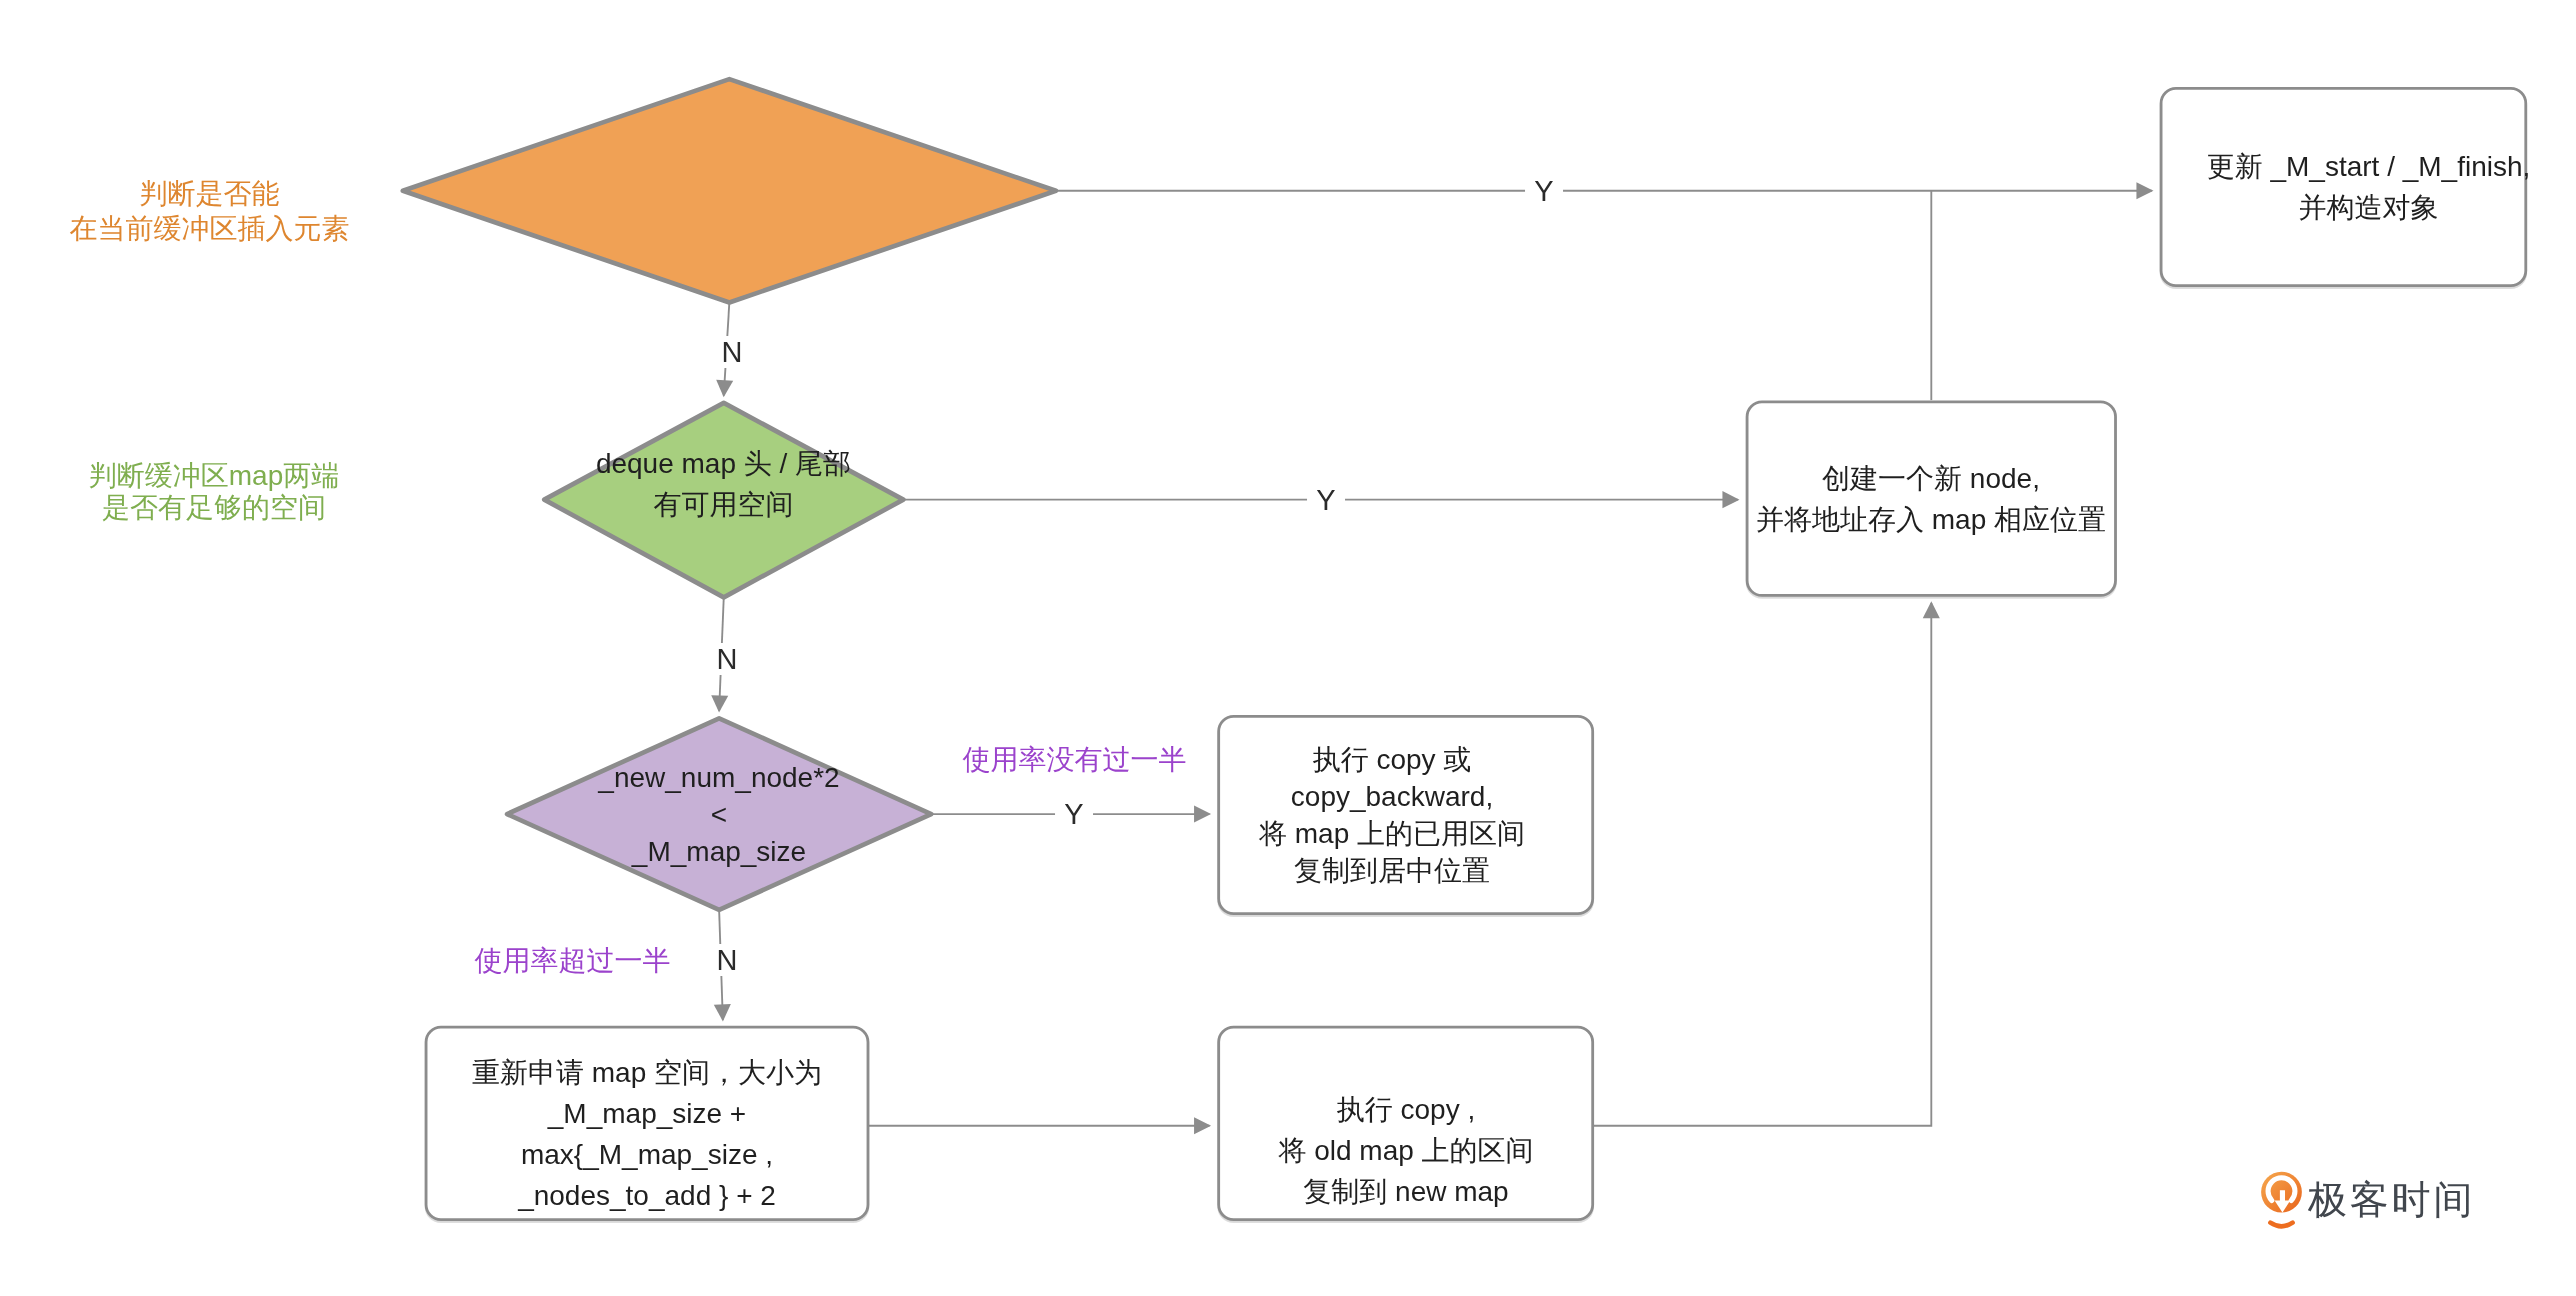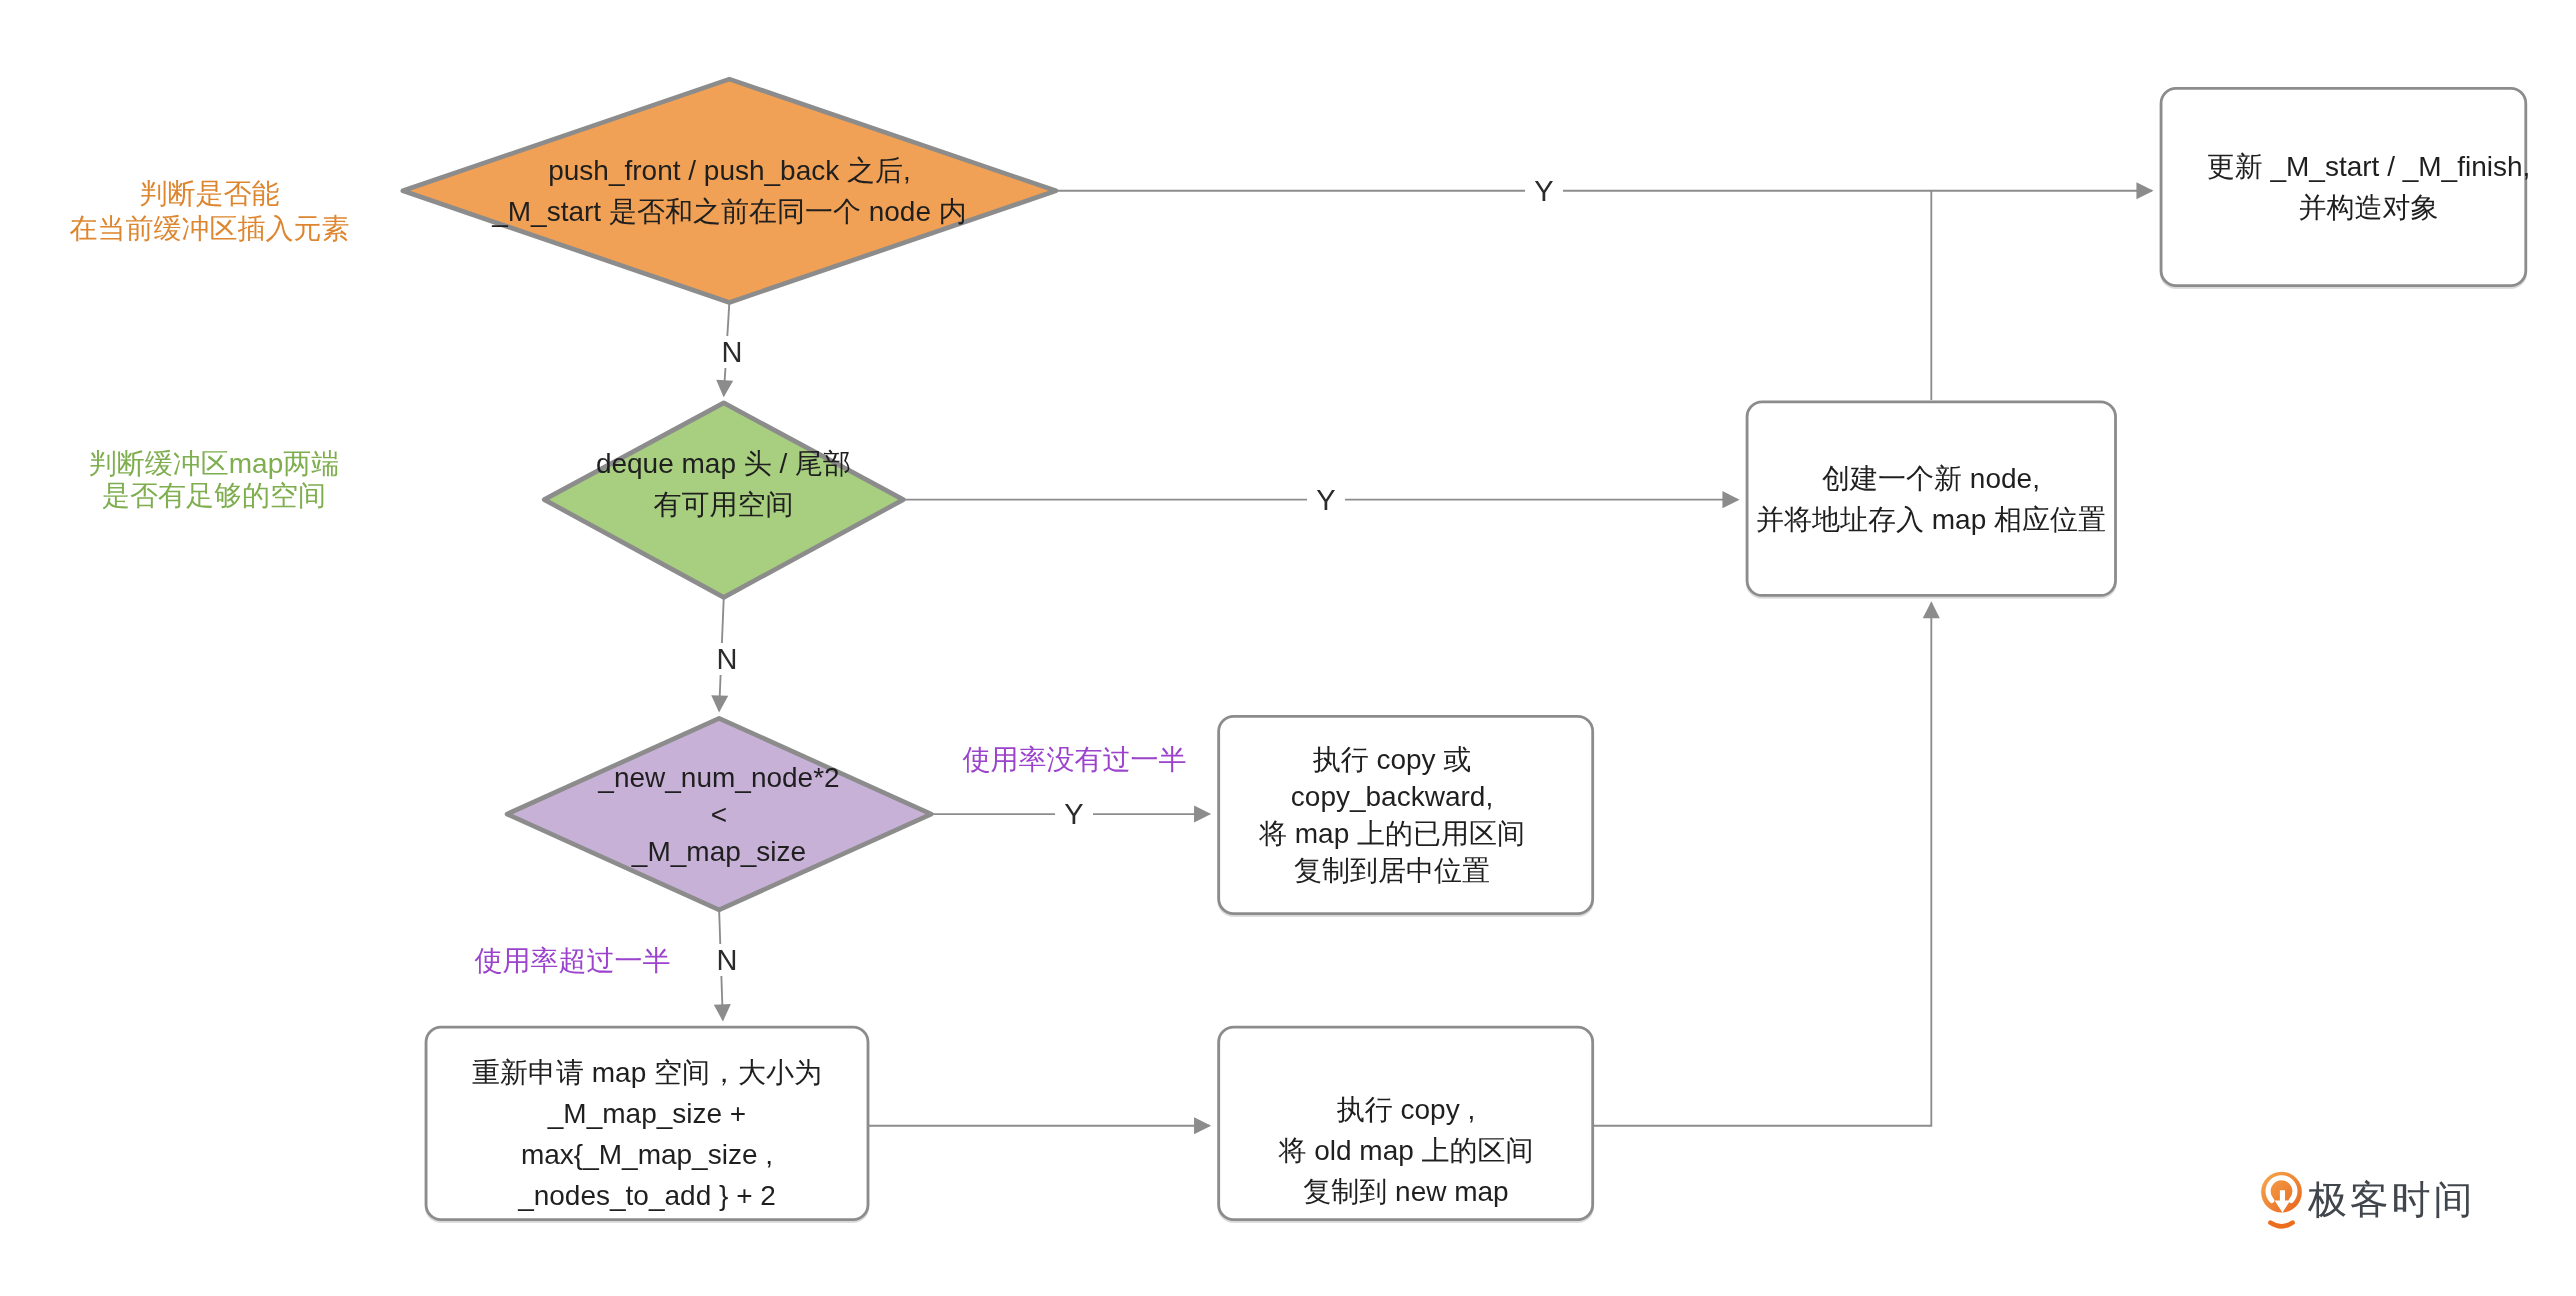--- a/index.html
+++ b/index.html
@@ -76,22 +76,20 @@
     <polygon class="diamond green" points="585,537 778,433 971,537 778,642"></polygon>
     <polygon class="diamond purple" points="545,875 773,772 1001,875 773,978"></polygon>
 
     <rect class="process-box" x="2323" y="95" width="392" height="212" rx="16"></rect>
     <rect class="process-box" x="1878" y="432" width="396" height="208" rx="16"></rect>
     <rect class="process-box" x="1310" y="770" width="402" height="212" rx="16"></rect>
     <rect class="process-box" x="458" y="1104" width="475" height="207" rx="16"></rect>
     <rect class="process-box" x="1310" y="1104" width="402" height="207" rx="16"></rect>
   </svg>
 
-  <div class="node-text" style="left:403px;top:79px;width:653px;height:223px;">push_front / push_back 之后,
-_M_start 是否和之前在同一个 node 内</div>
   <div class="node-text" style="left:544px;top:387px;width:359px;height:194px;">deque map 头 / 尾部
 有可用空间</div>
   <div class="node-text tight" style="left:507px;top:718px;width:424px;height:192px;">_new_num_node*2
 &lt;
 _M_map_size</div>
 
   <div class="node-text" style="left:2161px;top:88px;width:415px;height:197px;">更新 _M_start / _M_finish,
 并构造对象</div>
   <div class="node-text" style="left:1747px;top:402px;width:368px;height:194px;">创建一个新 node,
 并将地址存入 map 相应位置</div>
@@ -101,21 +99,21 @@
 复制到居中位置</div>
   <div class="node-text" style="left:426px;top:1027px;width:442px;height:213px;">重新申请 map 空间，大小为
 _M_map_size + max{_M_map_size ,
 _nodes_to_add } + 2</div>
   <div class="node-text" style="left:1219px;top:1027px;width:374px;height:247px;">执行 copy ,
 将 old map 上的区间
 复制到 new map</div>
 
   <div class="side-label orange" style="left:28px;top:160px;width:363px;">判断是否能
 在当前缓冲区插入元素</div>
-  <div class="side-label green" style="left:28px;top:448px;width:372px;line-height:32px;">判断缓冲区map两端
+  <div class="side-label green" style="left:28px;top:460px;width:372px;line-height:32px;">判断缓冲区map两端
 是否有足够的空间</div>
   <div class="side-label purple" style="left:935px;top:742px;width:279px;">使用率没有过一半</div>
   <div class="side-label purple" style="left:433px;top:943px;width:279px;">使用率超过一半</div>
 
   <span class="edge-label" style="left:1544px;top:191px;">Y</span>
   <span class="edge-label" style="left:732px;top:352px;">N</span>
   <span class="edge-label" style="left:1326px;top:500px;">Y</span>
   <span class="edge-label" style="left:727px;top:659px;">N</span>
   <span class="edge-label" style="left:1074px;top:814px;">Y</span>
   <span class="edge-label" style="left:727px;top:960px;">N</span>

